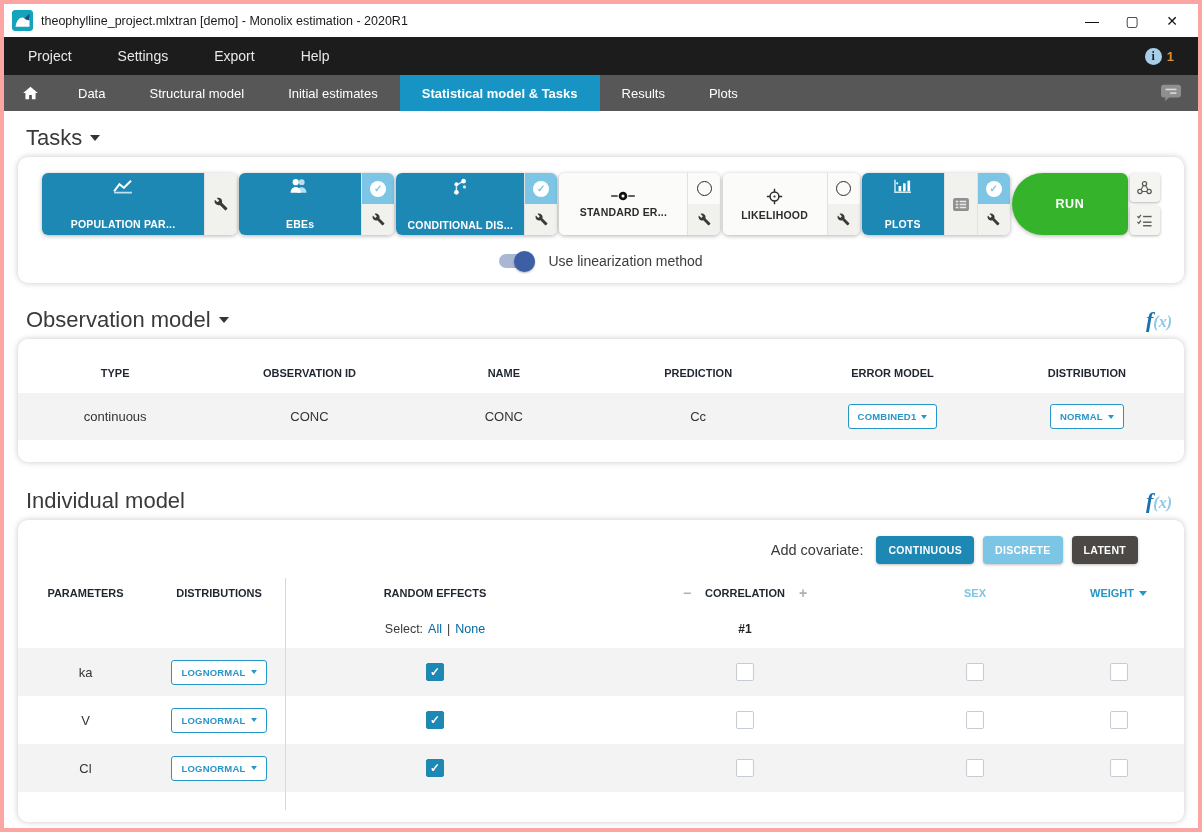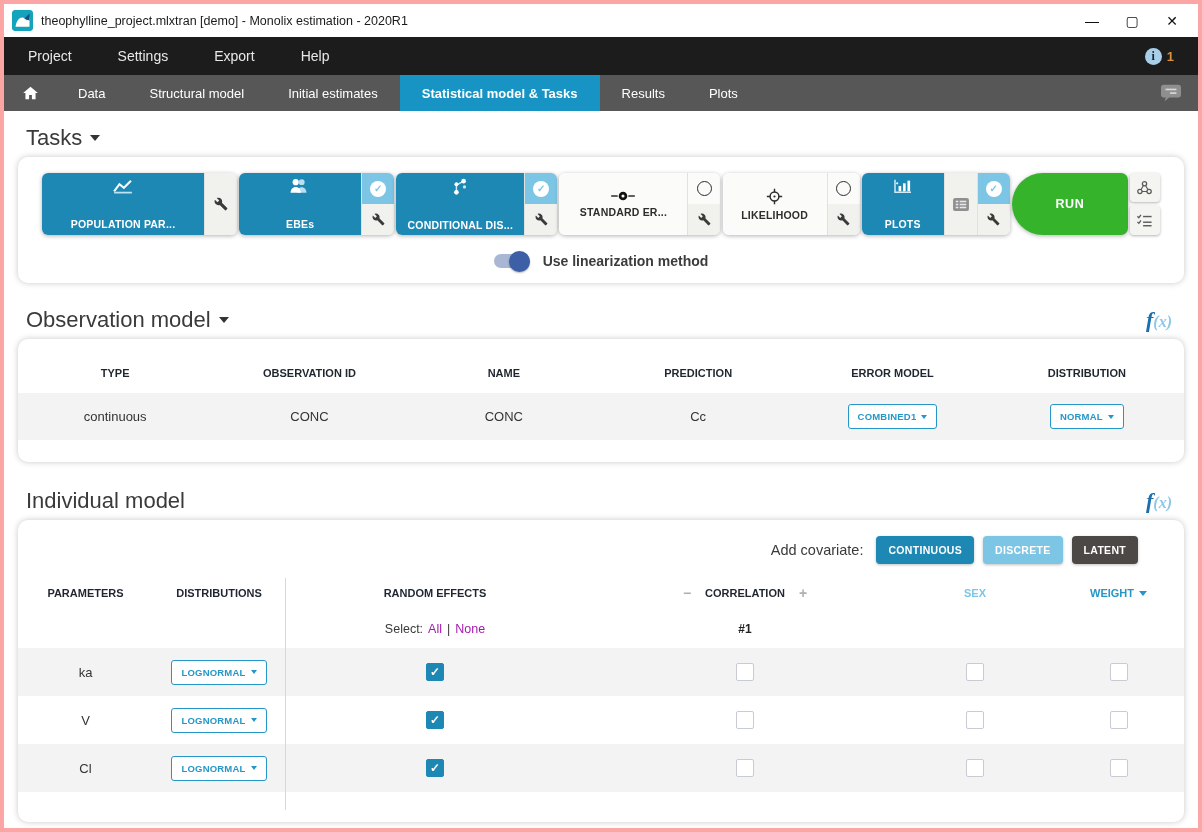--- a/index.html
+++ b/index.html
@@ -51,21 +51,21 @@
   .side-bottom { flex:1; background:#f1f1ee; display:flex; align-items:center; justify-content:center; }
   .circle-empty { width:15px; height:15px; border:1.6px solid #2d2d2d; border-radius:50%; background:transparent; }
   .circle-check { width:16px; height:16px; border-radius:50%; background:#fff; color:#7cc5e5; font-size:10px; font-weight:bold; display:flex; align-items:center; justify-content:center; }
   .run-btn { width:116px; height:62px; background:#35b42b; border:none; border-radius:31px 7px 7px 31px; color:#fff; font-weight:bold; font-size:12.5px; letter-spacing:.6px; box-shadow:0 1px 4px rgba(0,0,0,.3); font-family:"Liberation Sans", sans-serif; }
   .run-side { display:flex; flex-direction:column; justify-content:space-between; height:62px; }
   .mini-btn { width:30px; height:29px; background:#f4f4f1; border-radius:4px; box-shadow:0 1px 3px rgba(0,0,0,.3); display:flex; align-items:center; justify-content:center; }
   .toggle-row { display:flex; align-items:center; justify-content:center; margin-top:18px; gap:13px; }
   .toggle { width:36px; height:14px; border-radius:7px; background:#a9b6d4; position:relative; }
   .toggle .knob { width:21px; height:21px; border-radius:50%; background:#3c5fa6; position:absolute; top:-3.5px; left:0; box-shadow:0 1px 2px rgba(0,0,0,.3); }
   .toggle.on .knob { left:15px; }
-  .toggle-label { font-size:14px; color:#3c3c3c;font-weight:bold; }
+  .toggle-label { font-size:14px; color:#3c3c3c; }
 
   
   .obs-card { padding:14px 0 22px 0; }
   .obs-grid { display:grid; grid-template-columns:repeat(6, 1fr); }
   .obs-grid > div { display:flex; align-items:center; justify-content:center; }
   .obs-header { height:40px; font-size:11px; font-weight:bold; color:#1f2630; }
   .obs-row { height:47px; font-size:13px; color:#333; background:#f3f3f3; }
   .dd-btn { background:#fff; border:1px solid #2596c8; color:#2596c8; border-radius:3px; font-size:9.5px; font-weight:bold; letter-spacing:.2px; padding:6px 9px; font-family:"Liberation Sans", sans-serif; display:inline-flex; align-items:center; gap:5px; }
   .dd-caret { width:0; height:0; border-left:3.5px solid transparent; border-right:3.5px solid transparent; border-top:4px solid #2596c8; }
 
@@ -82,21 +82,21 @@
   .ind-grid { display:grid; grid-template-columns:135px 132px 300px 320px 140px 147px; }
   .ind-grid > div { display:flex; align-items:center; justify-content:center; }
   .ind-header-row { height:34px; font-size:11px; font-weight:bold; color:#1f2630; }
   .ind-header-row .sex-h { color:#7cc5e5; }
   .ind-header-row .weight-h { color:#2596c8; gap:5px; }
   .weight-caret { width:0; height:0; border-left:4px solid transparent; border-right:4px solid transparent; border-top:5px solid #2596c8; }
   .corr-cell { gap:14px; }
   .corr-sign { color:#b0b0b0; font-size:14px; cursor:default; }
   .ind-subheader-row { height:38px; font-size:12.5px; color:#3a3a3a; }
   .select-links { display:flex; gap:5px; align-items:center; }
-  .link-blue { color:#a21caf; cursor:default; }
+  .link-blue { color:#0369a1; cursor:default; }
   .corr-num { font-weight:bold; color:#222; font-size:12px; font-family:"Liberation Sans", sans-serif; }
   .ind-row { height:48px; font-size:13px; color:#333; }
   .ind-row.alt { background:#f3f3f3; }
 
   .cb { width:18px; height:18px; border:1px solid #c6cbd4; border-radius:2px; background:#fff; display:flex; align-items:center; justify-content:center; }
   .cb.checked { background:#1e88b5; border-color:#1e88b5; color:#fff; font-size:12px; font-weight:bold; }
   .cb.checked::after { content:"\2713"; }
 
   .icon { display:inline-flex; align-items:center; justify-content:center; }
 </style>

